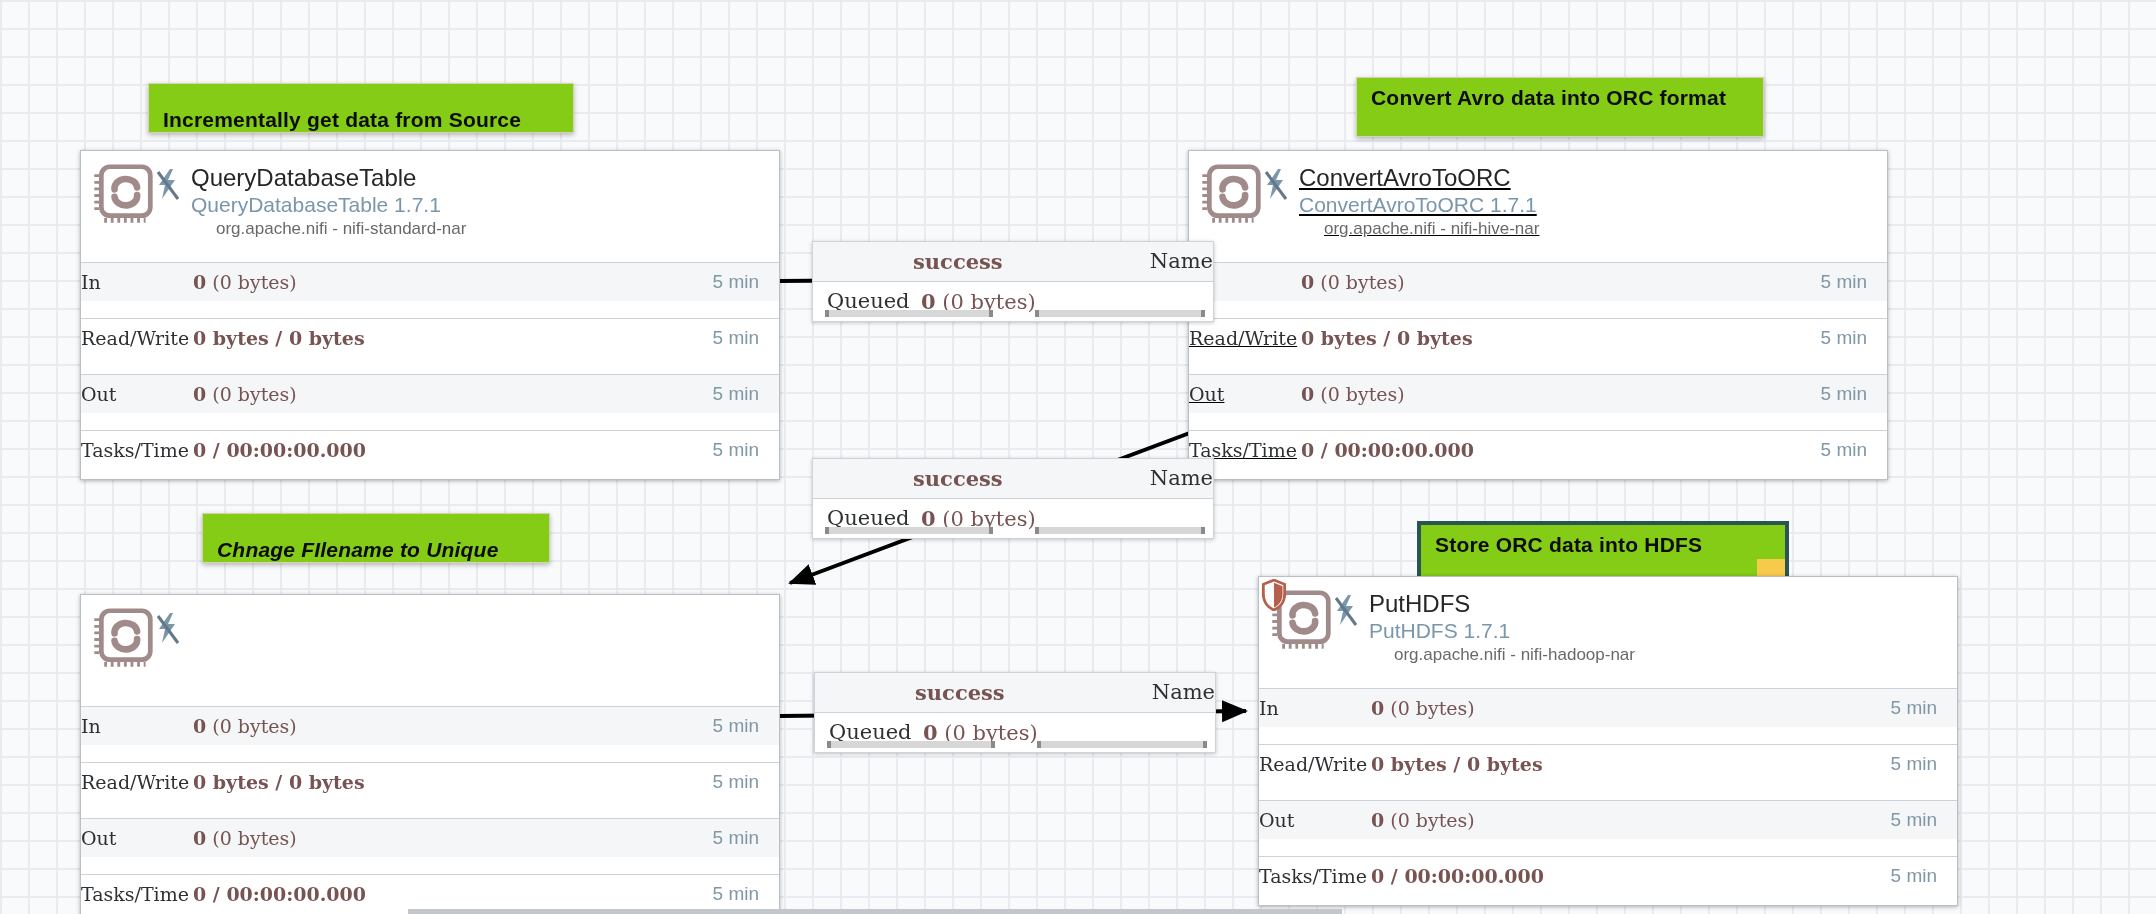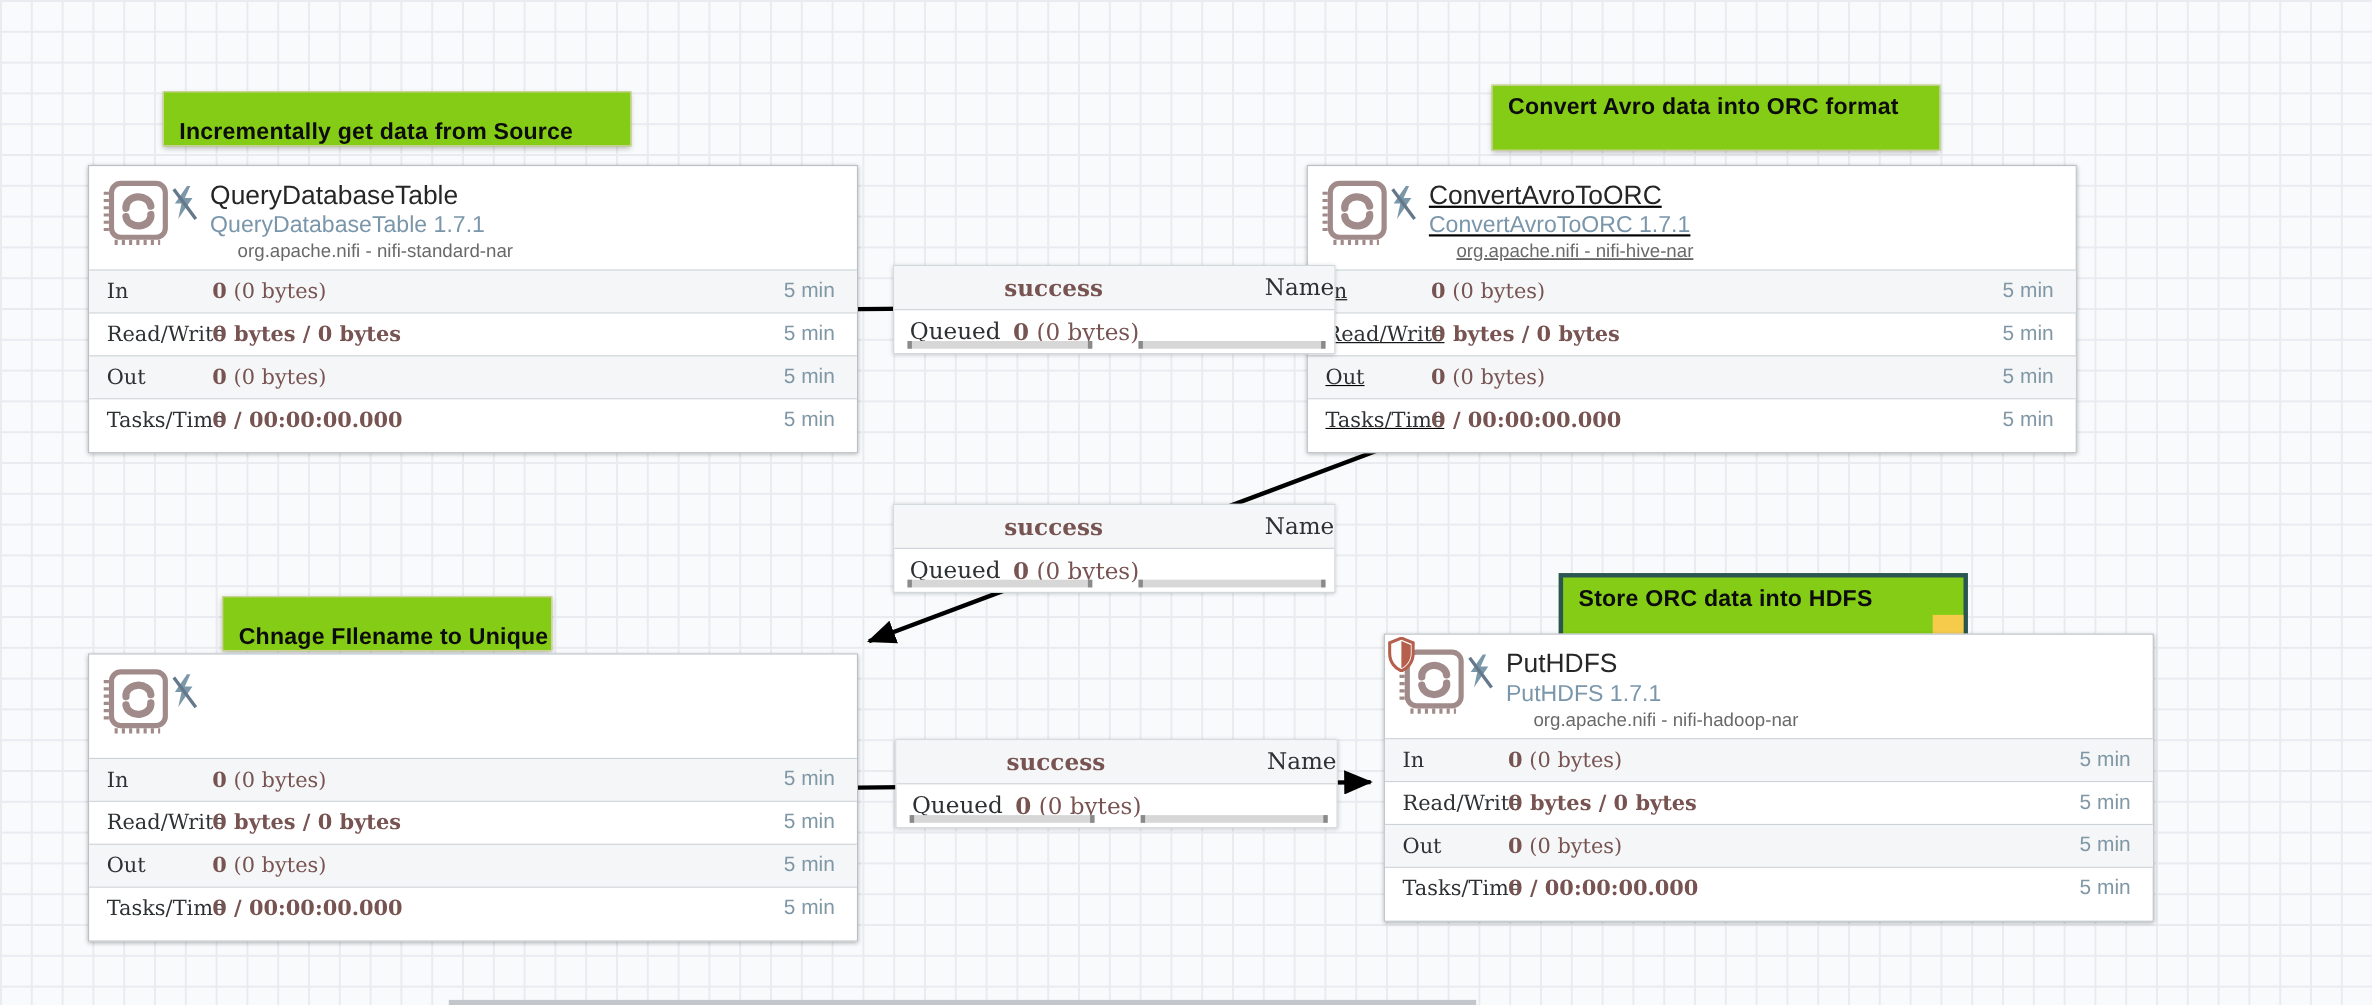--- a/index.html
+++ b/index.html
@@ -17,21 +17,21 @@
 
   
   .note{
     position:absolute;background:#84cc16;border:1px solid #d9d2ae;
     box-shadow:0 2px 5px rgba(0,0,0,0.28);
     padding:24px 0 0 14px;box-sizing:border-box;
   }
   .note .note-text{font-weight:bold;font-size:21px;color:#0c0c0c;letter-spacing:0.2px;}
   #note1{left:148px;top:83px;width:426px;height:50px;}
   #note2{left:1356px;top:77px;width:408px;height:60px;padding-top:8px;}
-  #note3{left:202px;top:542px;width:300px;height:50px;}
+  #note3{left:202px;top:513px;width:348px;height:50px;font-style:italic;}
   #note4{left:1417px;top:482px;width:372px;height:68px;border:4px solid #2c5454;box-shadow:none;padding-top:8px;margin-top:39px;}
   .resize-handle{position:absolute;right:0;bottom:0;width:28px;height:26px;background:#f6cb4c;}
 
   
   .proc{
     position:absolute;width:700px;background:#fff;
     border:1px solid #b9c1c7;box-shadow:0 1px 4px rgba(0,0,0,0.30);
     box-sizing:border-box;padding-bottom:10px;
   }
   #proc-qdt{left:80px;top:150px;}
@@ -40,21 +40,21 @@
   #proc-hdfs{left:1258px;top:576px;}
   .proc-head{position:relative;height:94px;}
   .proc-icon{position:absolute;left:10px;top:12px;width:64px;height:64px;}
   .state-icon{position:absolute;left:74px;top:16px;width:26px;height:36px;}
   .shield-badge{position:absolute;left:2px;top:2px;width:26px;height:32px;z-index:2;}
   .proc-titles{margin-left:110px;padding-top:14px;}
   .proc-name{font-size:24px;color:#262626;font-weight:500;line-height:26px;}
   .proc-type{font-size:21px;color:#7a96ab;line-height:27px;}
   .proc-bundle{font-size:17px;color:#696969;line-height:22px;margin-left:25px;}
   .stat-row{position:relative;height:38px;line-height:38px;border-top:1px solid #ccd3d8;
-    font-family:"DejaVu Serif",serif;font-size:19px;color:#2e3134;padding-left:16px;}
+    font-family:"DejaVu Serif",serif;font-size:19px;color:#2e3134;margin-top:17px;}
   .stat-row.odd{background:#f4f6f7;}
   .stat-value{position:absolute;left:112px;top:0;color:#775351;}
   .stat-value b{font-weight:bold;}
   .stat-window{position:absolute;right:20px;top:0;color:#8097a6;font-family:"Liberation Sans",sans-serif;font-size:19px;}
 
   
   .conn{
     position:absolute;width:402px;background:#fff;border:1px solid #cdd4d9;
     box-shadow:0 1px 4px rgba(0,0,0,0.22);box-sizing:border-box;
   }

